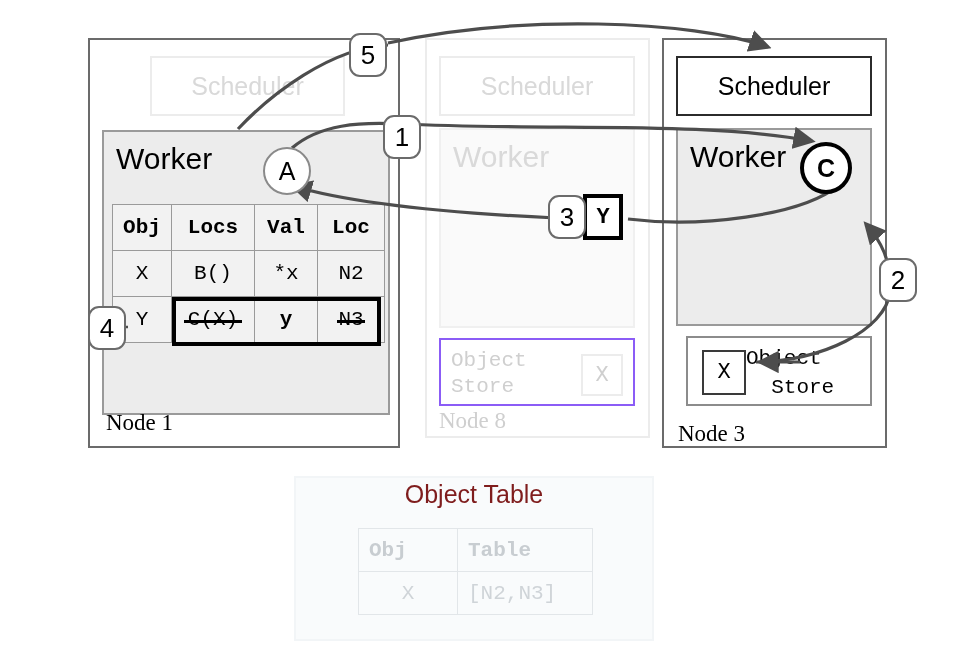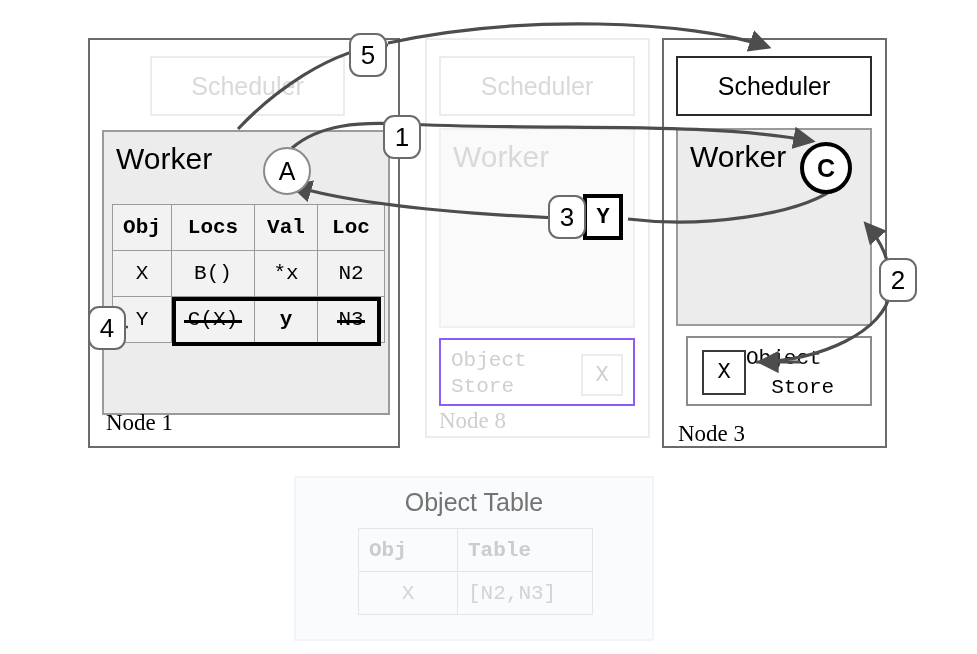--- a/index.html
+++ b/index.html
@@ -55,22 +55,22 @@
                  height:3px;background:#000;}
 
   
   #row3-outline{position:absolute;left:172px;top:297px;width:209px;height:49px;
                 border:4px solid #000;box-sizing:border-box;pointer-events:none;}
 
   
   #object-table-panel{position:absolute;left:294px;top:476px;width:360px;
                       height:165px;box-sizing:border-box;
                       border:2px solid #f2f5f7;background:#f9fbfc;}
-  #object-table-title{position:absolute;left:0;right:0;top:10px;text-align:center;
-                      font-size:25px;color:#737373;}
+  #object-table-title{position:absolute;left:0;right:0;top:2px;text-align:center;
+                      font-size:25px;color:#7f1d1d;}
   #object-table{position:absolute;left:62px;top:50px;width:235px;
                 border-collapse:collapse;table-layout:fixed;}
   #object-table td{border:1px solid #e2e6e9;height:42px;
                    font-family:"Liberation Mono",monospace;font-size:21px;
                    color:#cfd4d8;padding:0 10px;}
   #object-table td.hdr{font-weight:bold;color:#c8cdd1;}
   #object-table td.c{text-align:center;padding:0;}
 
   
   .badge{position:absolute;box-sizing:border-box;width:38px;height:44px;

